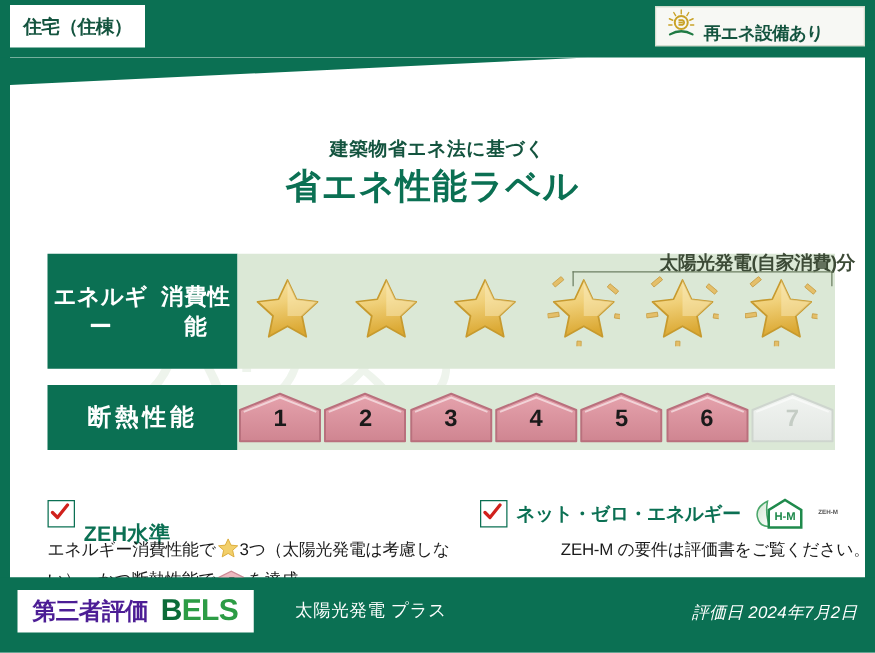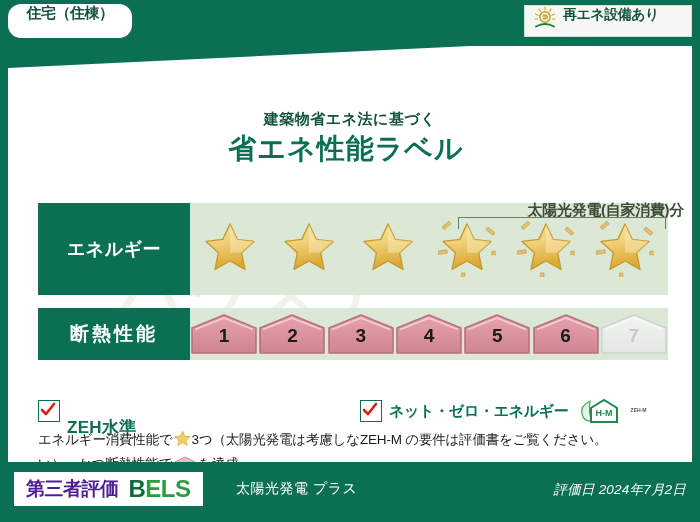--- a/index.html
+++ b/index.html
@@ -11,29 +11,29 @@
   }
 
   
   .header{position:absolute;left:0;top:0;width:700px;height:52px;}
   .header-green{
     position:absolute;left:0;top:0;width:700px;height:52px;
     background:#0b7053;
     clip-path:polygon(0 0,700px 0,700px 32px,470px 46px,0 46px);
   }
   .tag-type{
-    position:absolute;left:8px;top:4px;width:124px;height:34px;
+    position:absolute;left:8px;top:4px;width:108px;height:34px;
     background:#ffffff;
-    display:flex;align-items:flex-start;justify-content:center;
-    color:#14543f;font-size:15px;font-weight:bold;letter-spacing:-0.5px;border-radius:13px;
+    display:flex;align-items:center;justify-content:center;
+    color:#14543f;font-size:15px;font-weight:bold;letter-spacing:-0.5px;
   }
   .tag-solar{
     position:absolute;left:524px;top:5px;width:168px;height:32px;
     background:#f7f8f4;border:1px solid #d6ded0;
-    display:flex;align-items:flex-start;gap:5px;padding-left:7px;box-sizing:border-box;
+    display:flex;align-items:flex-end;gap:5px;padding-left:7px;box-sizing:border-box;
   }
   .tag-solar-label{color:#14543f;font-size:14px;font-weight:bold;letter-spacing:-0.5px;}
 
   
   .card{
     position:absolute;left:8px;top:46px;width:684px;height:416px;
     background:#ffffff;
   }
   .card-notch{
     position:absolute;left:0;top:0;width:684px;height:22px;background:#0b7053;
@@ -94,21 +94,21 @@
   .house svg{display:block;}
   .house-num{
     position:absolute;left:0;top:12px;width:68px;text-align:center;
     font-size:19px;font-weight:bold;color:#1a1a1a;
   }
   .house.off .house-num{color:#c4ccc4;}
 
   
   .zeh{position:absolute;font-size:13px;color:#222;}
   .zeh-left{left:30px;top:352px;width:330px;}
-  .zeh-right{left:352px;top:352px;width:312px;}
+  .zeh-right{left:376px;top:352px;width:312px;text-align:right;}
 
   .zeh-head{display:flex;align-items:center;gap:7px;height:26px;}
   .chk{
     width:20px;height:20px;border:1.5px solid #0b7053;background:#fff;
     position:relative;flex:0 0 auto;
   }
   .chk svg{position:absolute;left:1px;top:1px;}
   .zeh-title{color:#0b7053;font-size:17px;font-weight:bold;letter-spacing:0.3px;margin-top:32px;}
   .zeh-title-sm{color:#0b7053;font-size:15px;font-weight:bold;letter-spacing:-0.3px;}
   .zehm-logo{display:inline-flex;align-items:flex-end;gap:1px;margin-left:2px;}
@@ -172,20 +172,21 @@
   <div class="card-notch"></div>
 
   <div class="watermark">ハウスデ</div>
 
   <div class="subtitle">建築物省エネ法に基づく</div>
   <div class="maintitle">省エネ性能ラベル</div>
 
   <div class="row row-energy">
     <div class="row-label">
       <span>エネルギー</span>
+      <span>消費性能</span>
     </div>
     <div class="row-body">
 
       <div class="solar-caption">太陽光発電(自家消費)分</div>
       <div class="solar-bracket"></div>
 
       <div class="stars" id="stars-container">
           <div class="star-cell">
             <div class="star">
               <svg width="58" height="56" viewBox="0 0 58 56">

